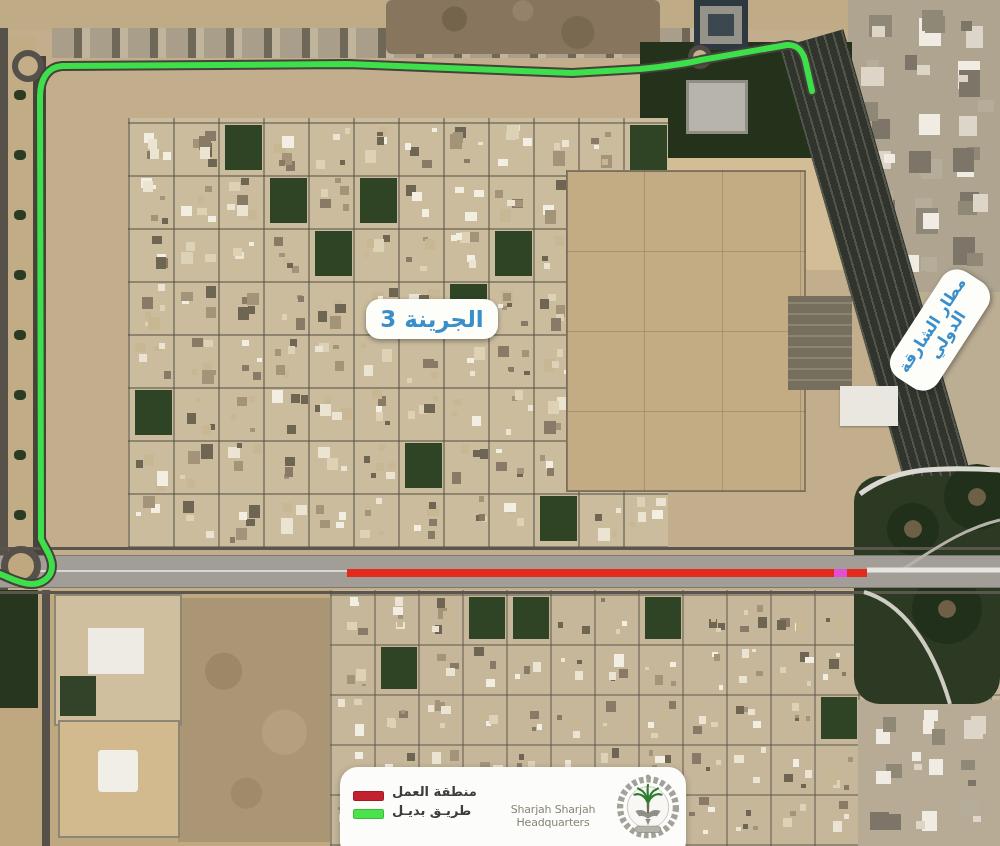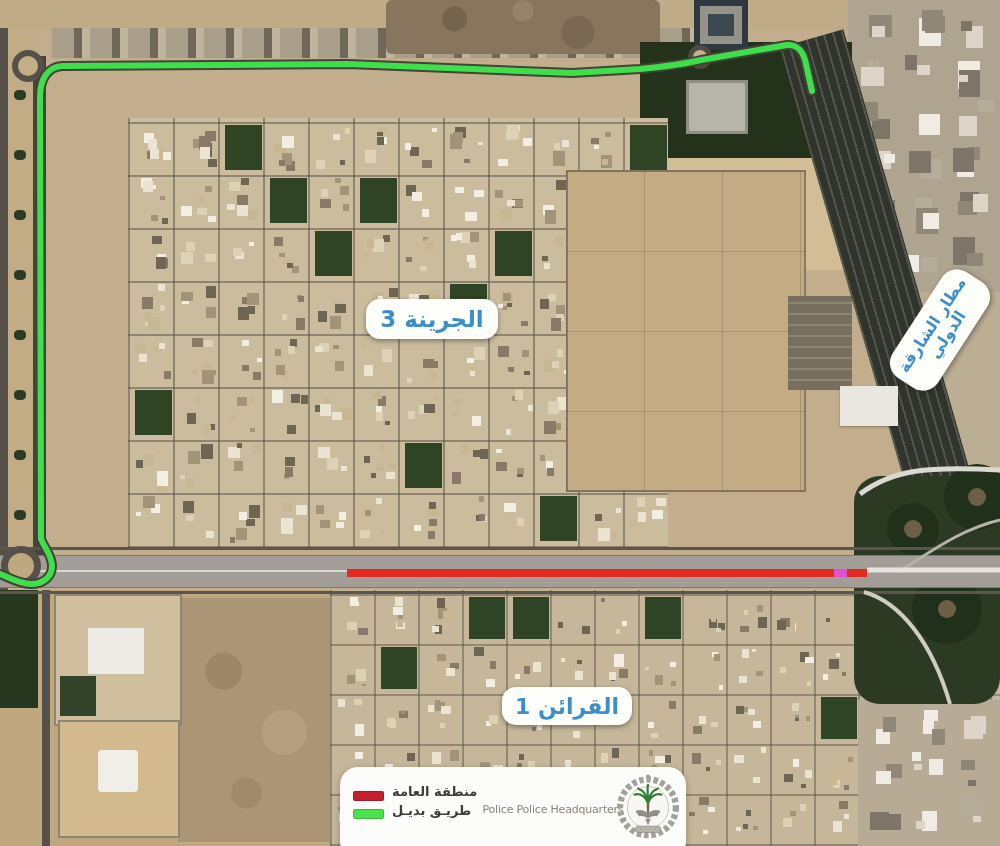--- a/index.html
+++ b/index.html
@@ -848,32 +848,31 @@
     <path d="M864,592 C900,602 932,642 950,704" fill="none" stroke="#cfccc4" stroke-width="4"></path>
     <path d="M1000,520 C958,530 928,554 898,572" fill="none" stroke="#b5b2aa" stroke-width="3"></path>
     <path d="M867,570 H1000" fill="none" stroke="#e7e5e0" stroke-width="5"></path>
     <path id="routeRoad" d="M0,574 C10,578 20,584 31,584 C43,584 52,577 52,566 C52,555 45,549 41,539 L40,97 C40,80 47,67 62,66 L348,64 L572,73 L640,69 C660,67 680,65 701,60 L787,45 C798,44 804,53 806,64 L812,91" fill="none" stroke="#45423a" stroke-width="10" stroke-linecap="round" stroke-linejoin="round"></path>
     <path id="altRoute" d="M0,574 C10,578 20,584 31,584 C43,584 52,577 52,566 C52,555 45,549 41,539 L40,97 C40,80 47,67 62,66 L348,64 L572,73 L640,69 C660,67 680,65 701,60 L787,45 C798,44 804,53 806,64 L812,91" fill="none" style="stroke:var(--alt)" stroke-width="6" stroke-linecap="round" stroke-linejoin="round"></path>
     <path d="M347,573 H867" fill="none" style="stroke:var(--work)" stroke-width="8"></path>
     <path d="M834,573 H847" fill="none" style="stroke:var(--marker)" stroke-width="8"></path>
   </svg>
 
   <div class="pill north">الجرينة 3</div>
-  <div class="pill south">القرائن 1</div>
   <div class="pill airport">
     <span>مطار الشارقة</span>
     <span>الدولي</span>
   </div>
 
   <div class="legend">
     <div class="swatch s0" style="background: rgb(197, 32, 48);"></div>
-    <div class="l-label t0">منطقة العامة</div>
+    <div class="l-label t0">منطقة العمل</div>
     <div class="swatch s1" style="background: rgb(76, 226, 76);"></div>
     <div class="l-label t1">طريـق بديـل</div>
-    <div class="org-en">Police Police Headquarters</div>
+    <div class="org-en">Sharjah Sharjah Headquarters</div>
     <svg class="emblem" width="72" height="82" viewBox="-40 -42 80 90">
       <circle cx="0" cy="-34" r="2.5" fill="#a3a29a"></circle>
       <circle cx="0" cy="0" r="31" fill="none" stroke="#a3a29a" stroke-width="7" stroke-dasharray="5 3"></circle>
       <circle cx="0" cy="0" r="23" fill="#f8f7f3" stroke="#c2c0b8" stroke-width="1"></circle>
       <path d="M-1.5,-4 L1.5,-4 L1,9 L-1,9 Z" fill="#6d6a4e"></path>
       <g fill="none" stroke="#2f7d33" stroke-width="2.4" stroke-linecap="round">
         <path d="M0,-5 C-2,-12 -9,-16 -15,-14"></path>
         <path d="M0,-5 C-1,-14 -6,-19 -11,-21"></path>
         <path d="M0,-5 C0,-15 -1,-21 0,-25"></path>
         <path d="M0,-5 C1,-14 6,-19 11,-21"></path>

